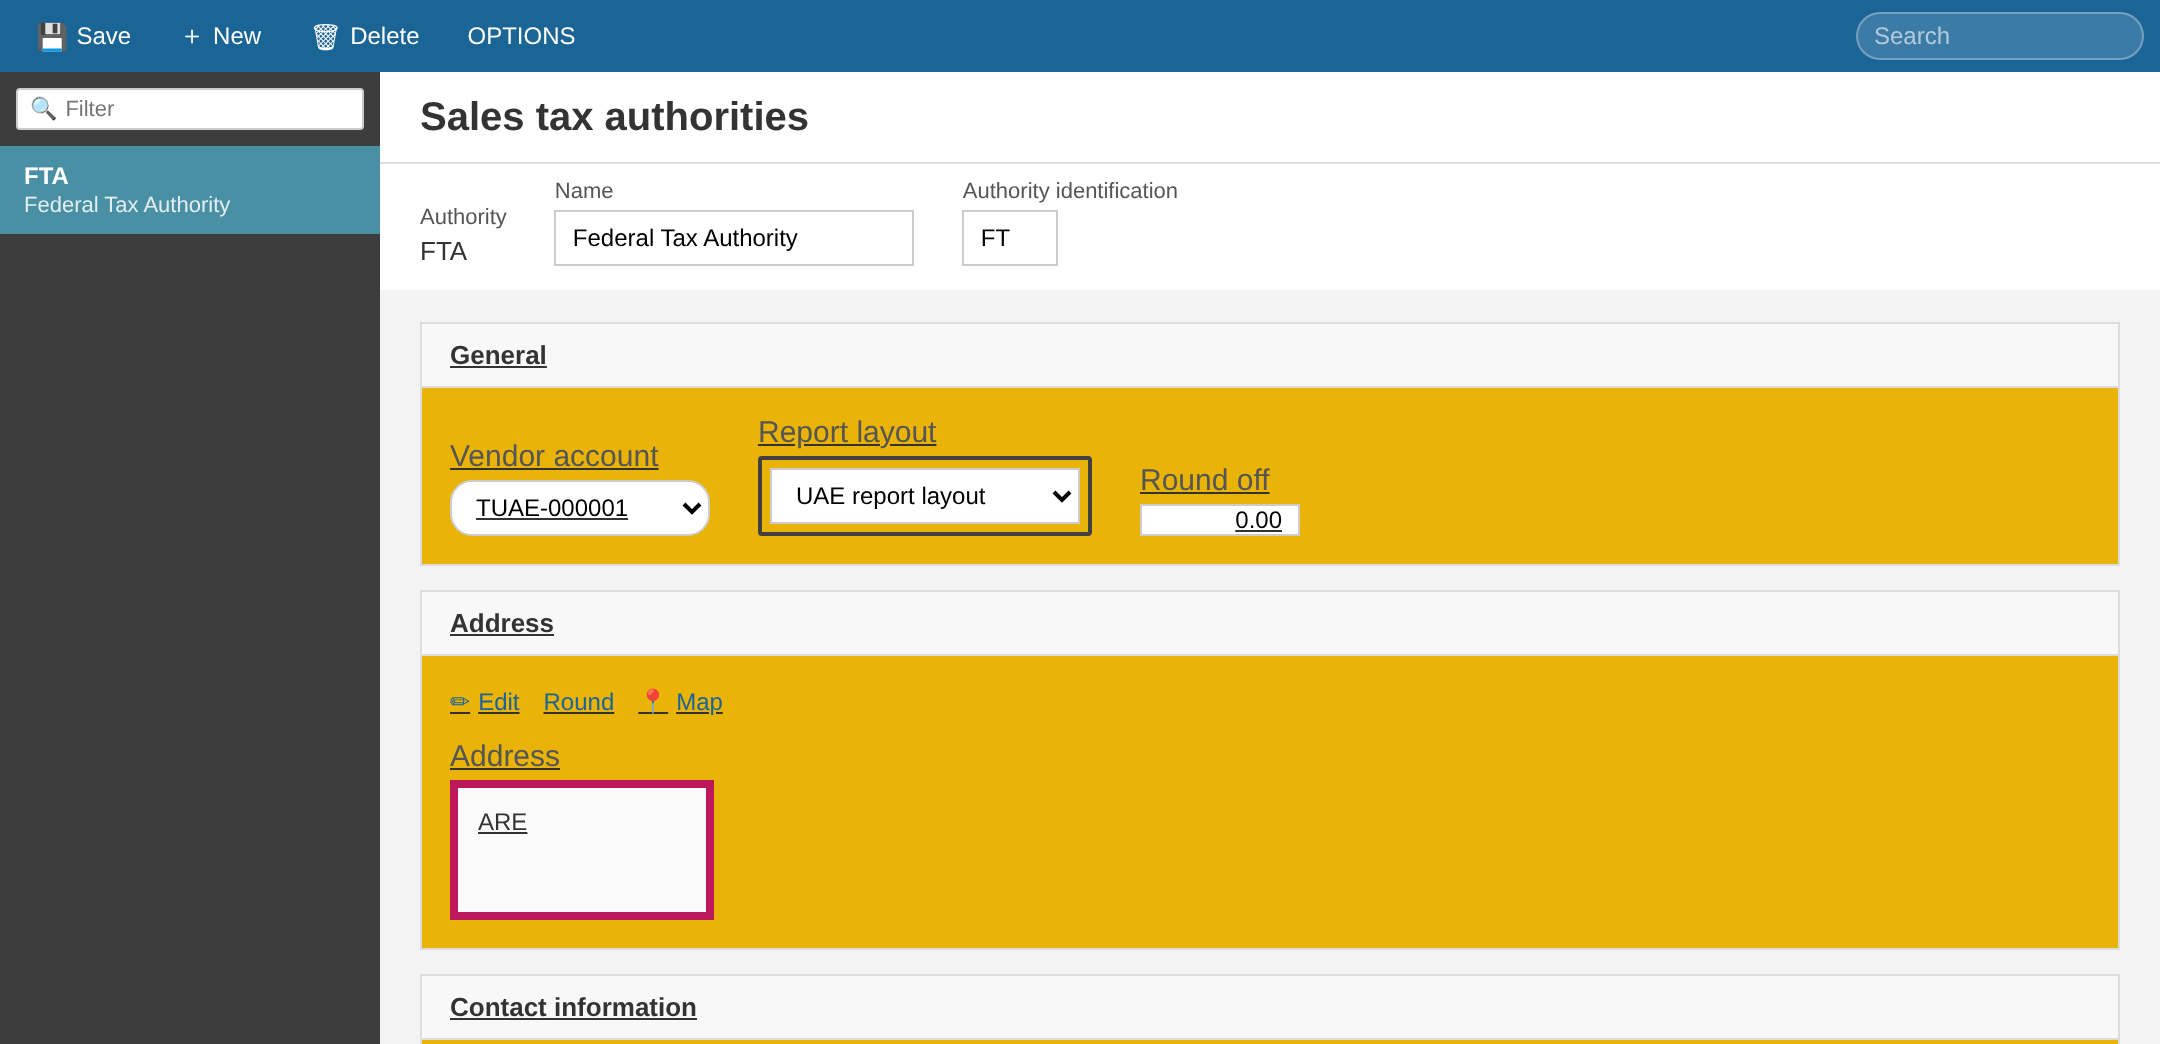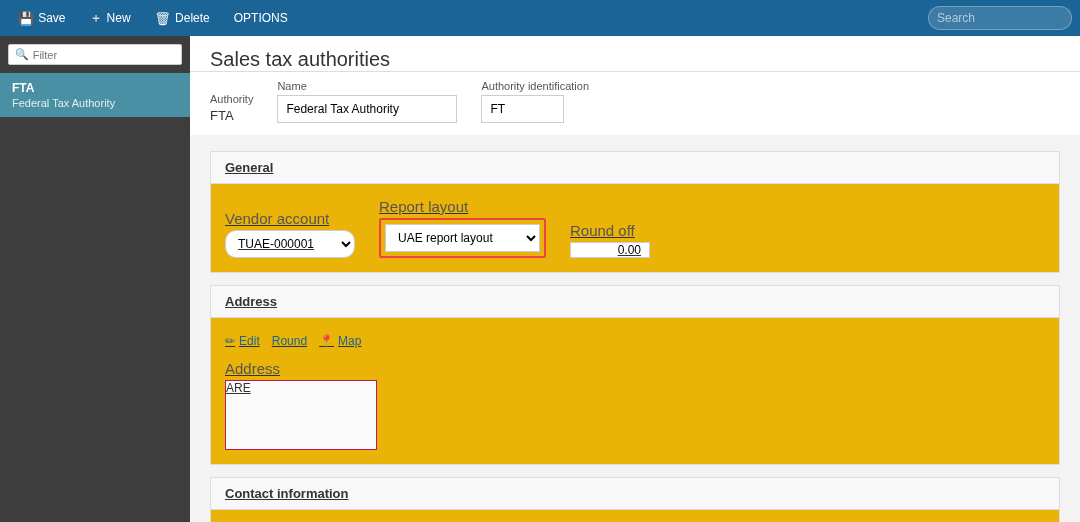--- a/index.html
+++ b/index.html
@@ -90,22 +90,23 @@
     }
 
     
     .page-header {
       background: white;
       padding: 12px 20px 0 20px;
       border-bottom: 1px solid #ddd;
     }
     .page-title {
       font-size: 20px;
-      font-weight: 400;
+      font-weight: 700;
       color: #333;
+      margin-bottom: 10px;
     }
 
     
     .record-header {
       background: white;
       padding: 8px 20px 12px 20px;
       display: flex;
       gap: 24px;
       align-items: flex-end;
     }
@@ -167,21 +168,21 @@
       padding: 4px 8px;
       font-size: 12px;
       outline: none;
       height: 28px;
       background: white;
       min-width: 110px;
       cursor: pointer;
       appearance: auto;
     }
     .report-layout-wrapper {
-      border: 2px solid #ef4444;
+      border: 2px solid #404040;
       padding: 4px;
       border-radius: 2px;
     }
     .report-layout-wrapper .form-select {
       min-width: 150px;
     }
 
     
     .address-actions {
       display: flex;
@@ -193,23 +194,24 @@
       align-items: center;
       gap: 4px;
       background: none;
       border: none;
       color: #1a6496;
       font-size: 12px;
       cursor: pointer;
       padding: 2px 0;
     }
     .address-box {
-      border: 1px solid #be185d;
+      border: 4px solid #be185d;
+      padding: 10px;
       min-height: 70px;
-      width: 152px;
+      width: 132px;
       background: #fafafa;
       font-size: 12px;
       color: #333;
     }
   </style>
 </head>
 <body>
 
 <div class="toolbar">
   <button class="toolbar-btn">
@@ -253,21 +255,21 @@
       <div class="field-group">
         <span class="field-label">Authority</span>
         <span class="field-value">FTA</span>
       </div>
       <div class="field-group">
         <span class="field-label">Name</span>
         <input class="field-input" type="text" style="width: 180px;" value="Federal Tax Authority">
       </div>
       <div class="field-group">
         <span class="field-label">Authority identification</span>
-        <input class="field-input" type="text" style="width: 83px;" value="FT">
+        <input class="field-input" type="text" style="width: 48px;" value="FT">
       </div>
     </div>
 
     <div class="content-area">
 
       <div class="section">
         <div class="section-header">General</div>
         <div class="section-body">
           <div class="fields-row">
 

